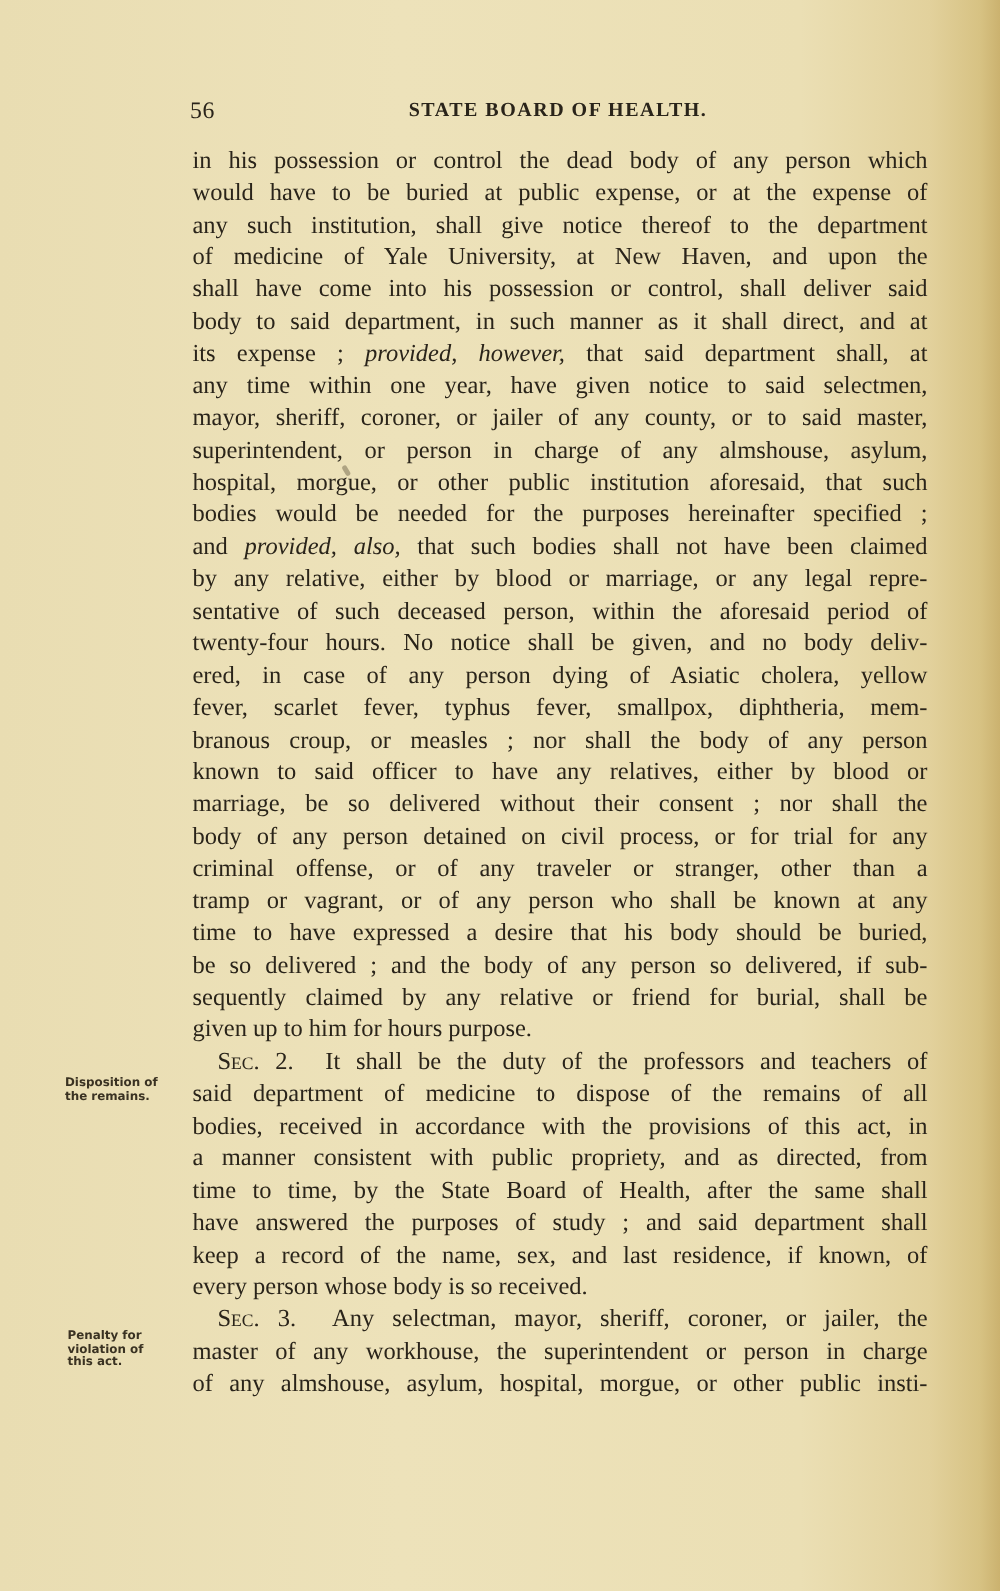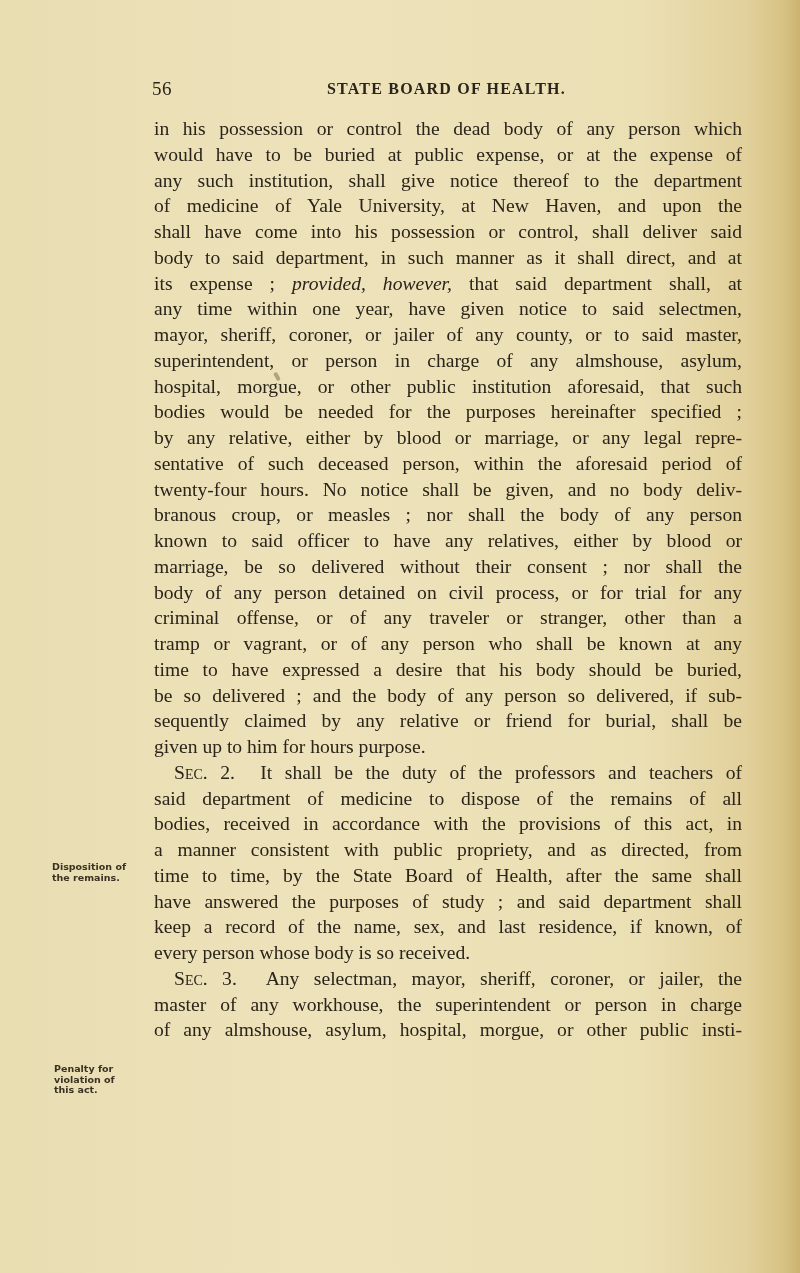--- a/index.html
+++ b/index.html
@@ -107,23 +107,26 @@
   <span class="line">any such institution, shall give notice thereof to the department</span>
   <span class="line">of medicine of Yale University, at New Haven, and upon the</span>
   <span class="line">shall have come into his possession or control, shall deliver said</span>
   <span class="line">body to said department, in such manner as it shall direct, and at</span>
   <span class="line"><span>its expense ;</span> <span class="it">provided, however,</span> <span>that said department shall, at</span></span>
   <span class="line">any time within one year, have given notice to said selectmen,</span>
   <span class="line">mayor, sheriff, coroner, or jailer of any county, or to said master,</span>
   <span class="line">superintendent, or person in charge of any almshouse, asylum,</span>
   <span class="line">hospital, morgue, or other public institution aforesaid, that such</span>
   <span class="line">bodies would be needed for the purposes hereinafter specified ;</span>
+  <span class="line"><span>and</span> <span class="it">provided,</span> <span class="it">also,</span> <span>that such bodies shall not have been claimed</span></span>
   <span class="line">by any relative, either by blood or marriage, or any legal repre-</span>
   <span class="line">sentative of such deceased person, within the aforesaid period of</span>
   <span class="line">twenty-four hours. No notice shall be given, and no body deliv-</span>
+  <span class="line">ered, in case of any person dying of Asiatic cholera, yellow</span>
+  <span class="line">fever, scarlet fever, typhus fever, smallpox, diphtheria, mem-</span>
   <span class="line">branous croup, or measles ; nor shall the body of any person</span>
   <span class="line">known to said officer to have any relatives, either by blood or</span>
   <span class="line">marriage, be so delivered without their consent ; nor shall the</span>
   <span class="line">body of any person detained on civil process, or for trial for any</span>
   <span class="line">criminal offense, or of any traveler or stranger, other than a</span>
   <span class="line">tramp or vagrant, or of any person who shall be known at any</span>
   <span class="line">time to have expressed a desire that his body should be buried,</span>
   <span class="line">be so delivered ; and the body of any person so delivered, if sub-</span>
   <span class="line">sequently claimed by any relative or friend for burial, shall be</span>
   <span class="line last">given up to him for hours purpose.</span>

